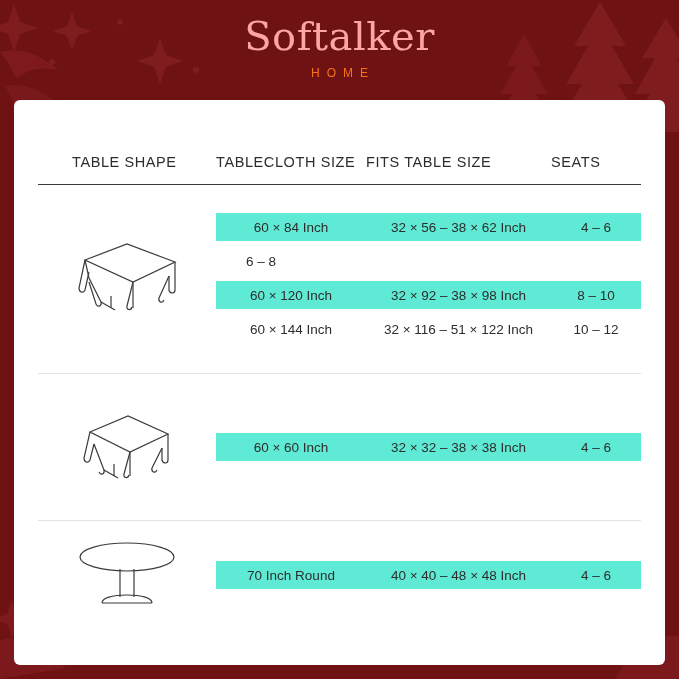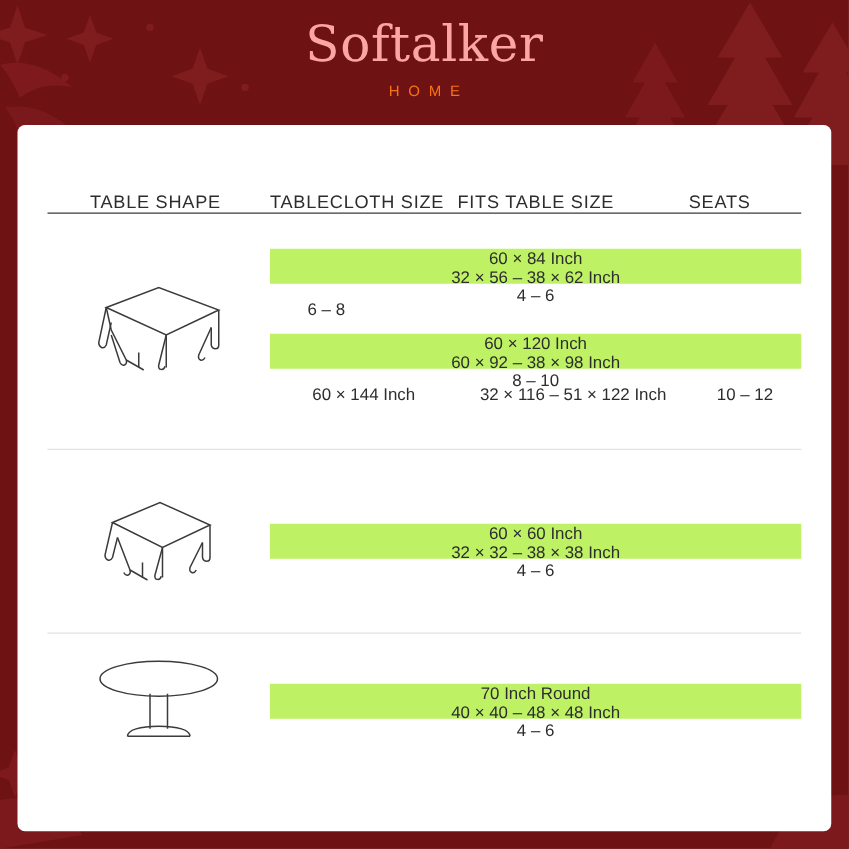--- a/index.html
+++ b/index.html
@@ -76,21 +76,21 @@
     position: absolute;
     left: 24px;
     top: 22px;
     width: 603px;
   }
   .thead {
     display: flex;
     align-items: flex-end;
     height: 48px;
     border-bottom: 1px solid #3b3b3b;
-    padding-bottom: 0;
+    padding-bottom: 14px;
   }
   .th {
     font-size: 14.5px;
     letter-spacing: 0.6px;
     color: #2d2d2d;
   }
   .col-shape  { width: 178px; text-align: left; padding-left: 34px; box-sizing: border-box;}
   .col-size   { width: 150px; }
   .col-fits   { width: 185px; }
   .col-seats  { width: 90px; }
@@ -115,22 +115,21 @@
   .rows-cell {
     flex: 1;
   }
   .row {
     display: flex;
     align-items: center;
     height: 28px;
     margin: 6px 0;
   }
   .row.alt {
-    background: #bef264;
-    flex-direction: column;
+    background: #5eead4;
   }
   .cell {
     font-size: 13.5px;
     color: #2d2d2d;
     text-align: center;
   }
   .c-size  { width: 150px; }
   .c-fits  { width: 185px; }
   .c-seats { width: 90px; }
 
@@ -214,21 +213,21 @@
             <div class="row alt">
               <div class="cell c-size">60 × 84 Inch</div>
               <div class="cell c-fits">32 × 56  – 38 × 62 Inch</div>
               <div class="cell c-seats">4 – 6</div>
             </div>
             <div class="row">
               <div class="cell c-seats">6 – 8</div>
             </div>
             <div class="row alt">
               <div class="cell c-size">60 × 120 Inch</div>
-              <div class="cell c-fits">60 × 92  – 38 × 98 Inch</div>
+              <div class="cell c-fits">32 × 92  – 38 × 98 Inch</div>
               <div class="cell c-seats">8 – 10</div>
             </div>
             <div class="row">
               <div class="cell c-size">60 × 144 Inch</div>
               <div class="cell c-fits">32 × 116  – 51 × 122 Inch</div>
               <div class="cell c-seats">10 – 12</div>
             </div>
           </div>
         </div>
       </div>

